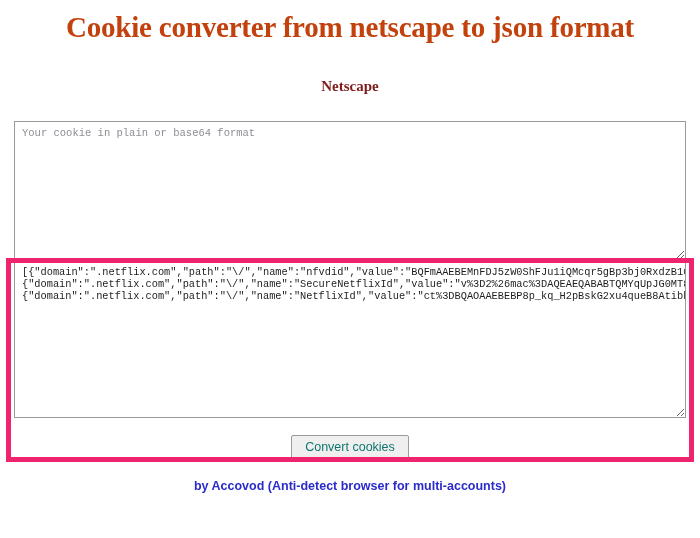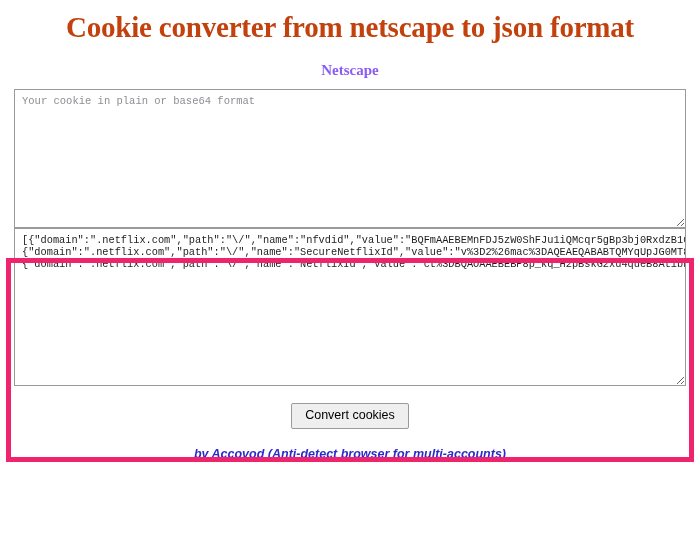--- a/index.html
+++ b/index.html
@@ -32,22 +32,22 @@
     margin: 0;
     padding-top: 10px;
     line-height: 34px;
   }
 
   .section-label {
     text-align: center;
     font-family: "Liberation Serif", serif;
     font-weight: bold;
     font-size: 15px;
-    color: #8b5cf6;
-    margin: 0;
+    color: #7f1d1d;
+    margin: 16px;
     line-height: 18px;
   }
 
   #netscape-label { padding-top: 17px; padding-bottom: 10px; }
   #json-label { padding-top: 9px; padding-bottom: 7px; }
 
   .field-wrap {
     padding: 0 14px;
     box-sizing: border-box;
   }
@@ -103,36 +103,35 @@
   }
 
   .button-row {
     text-align: center;
     padding-top: 17px;
   }
 
   .convert-button {
     font-family: "Liberation Sans", sans-serif;
     font-size: 12.5px;
-    color: #000000;
+    color: #0f766e;
     background: #efefef;
     border: 1px solid #9b9b9b;
     border-radius: 2px;
     padding: 4px 13px 5px 13px;
     cursor: pointer;
     line-height: 15px;
     text-align: right;
   }
 
   .footer {
     text-align: center;
     padding-top: 17px;
     font-size: 12.5px;
     line-height: 16px;
-    font-style: italic;
   }
   .footer a {
     color: #2b2bcc;
     text-decoration: none;
     font-weight: bold;
   }
 </style>
 </head>
 <body>
 

